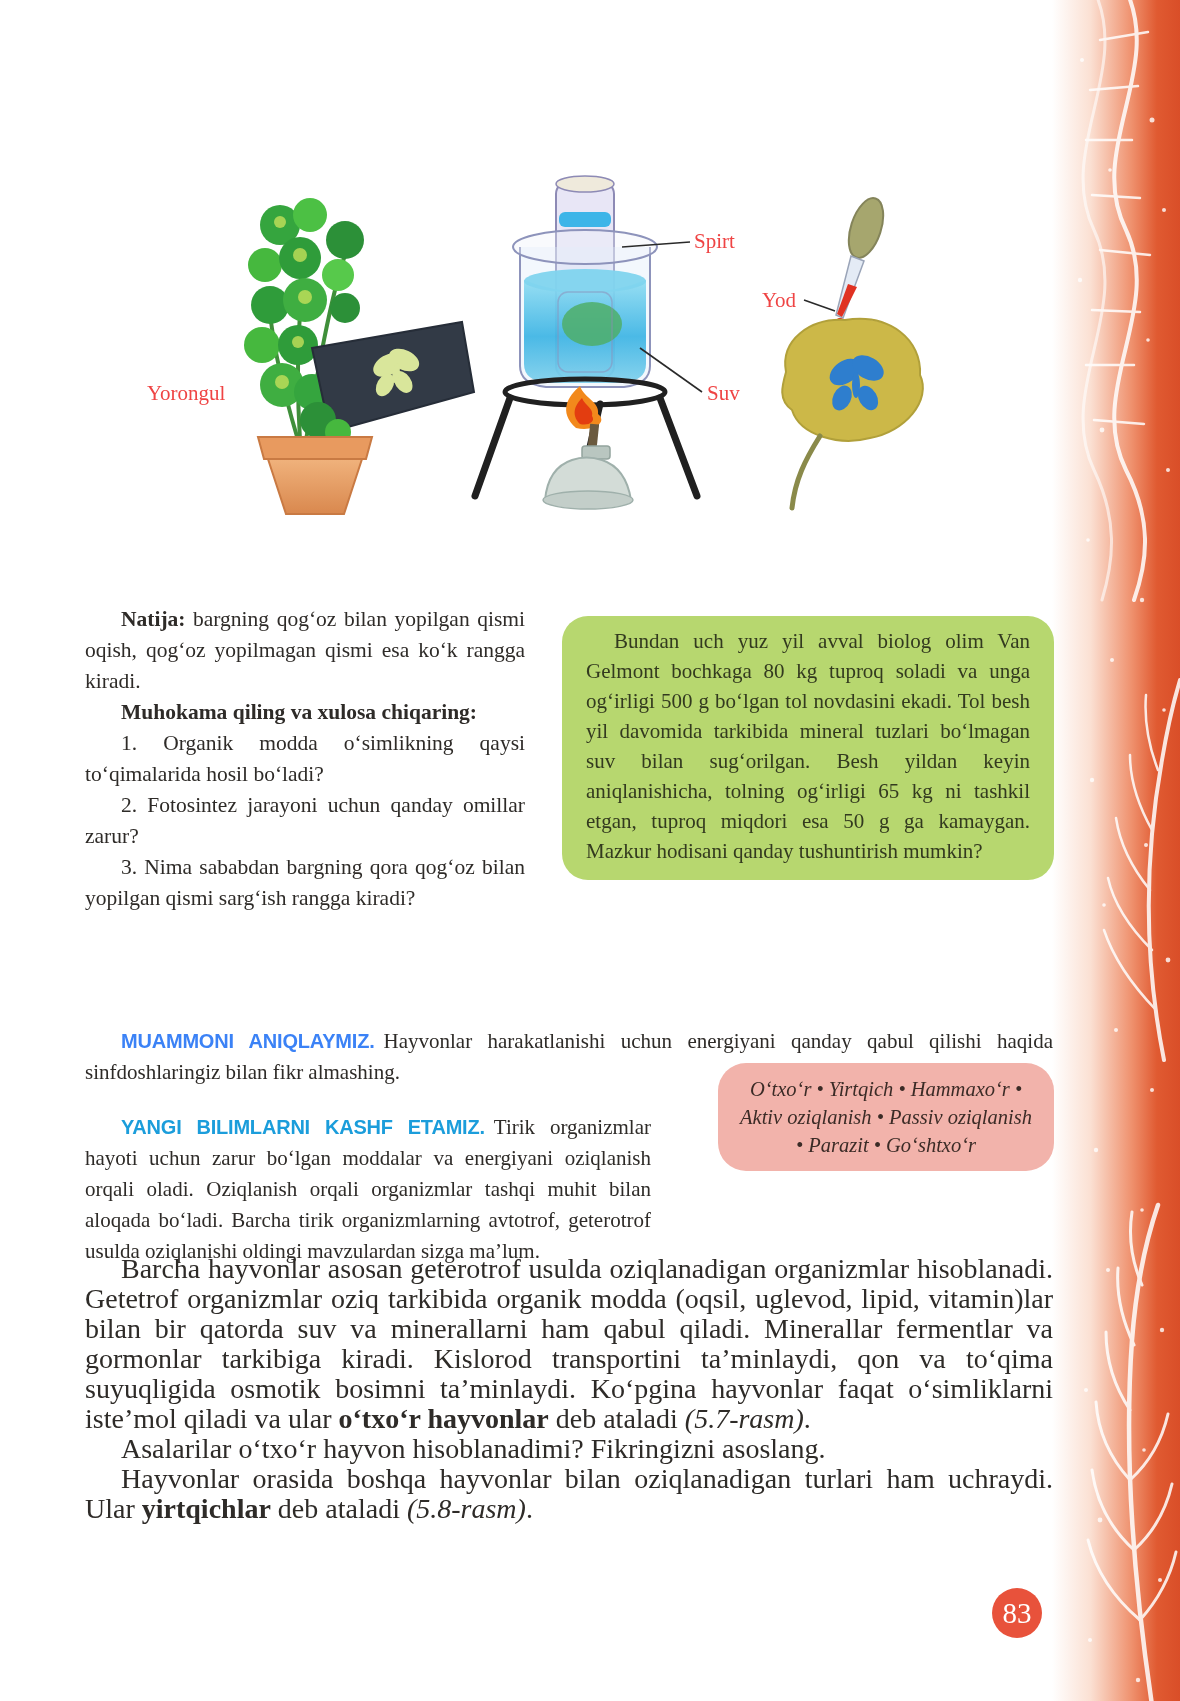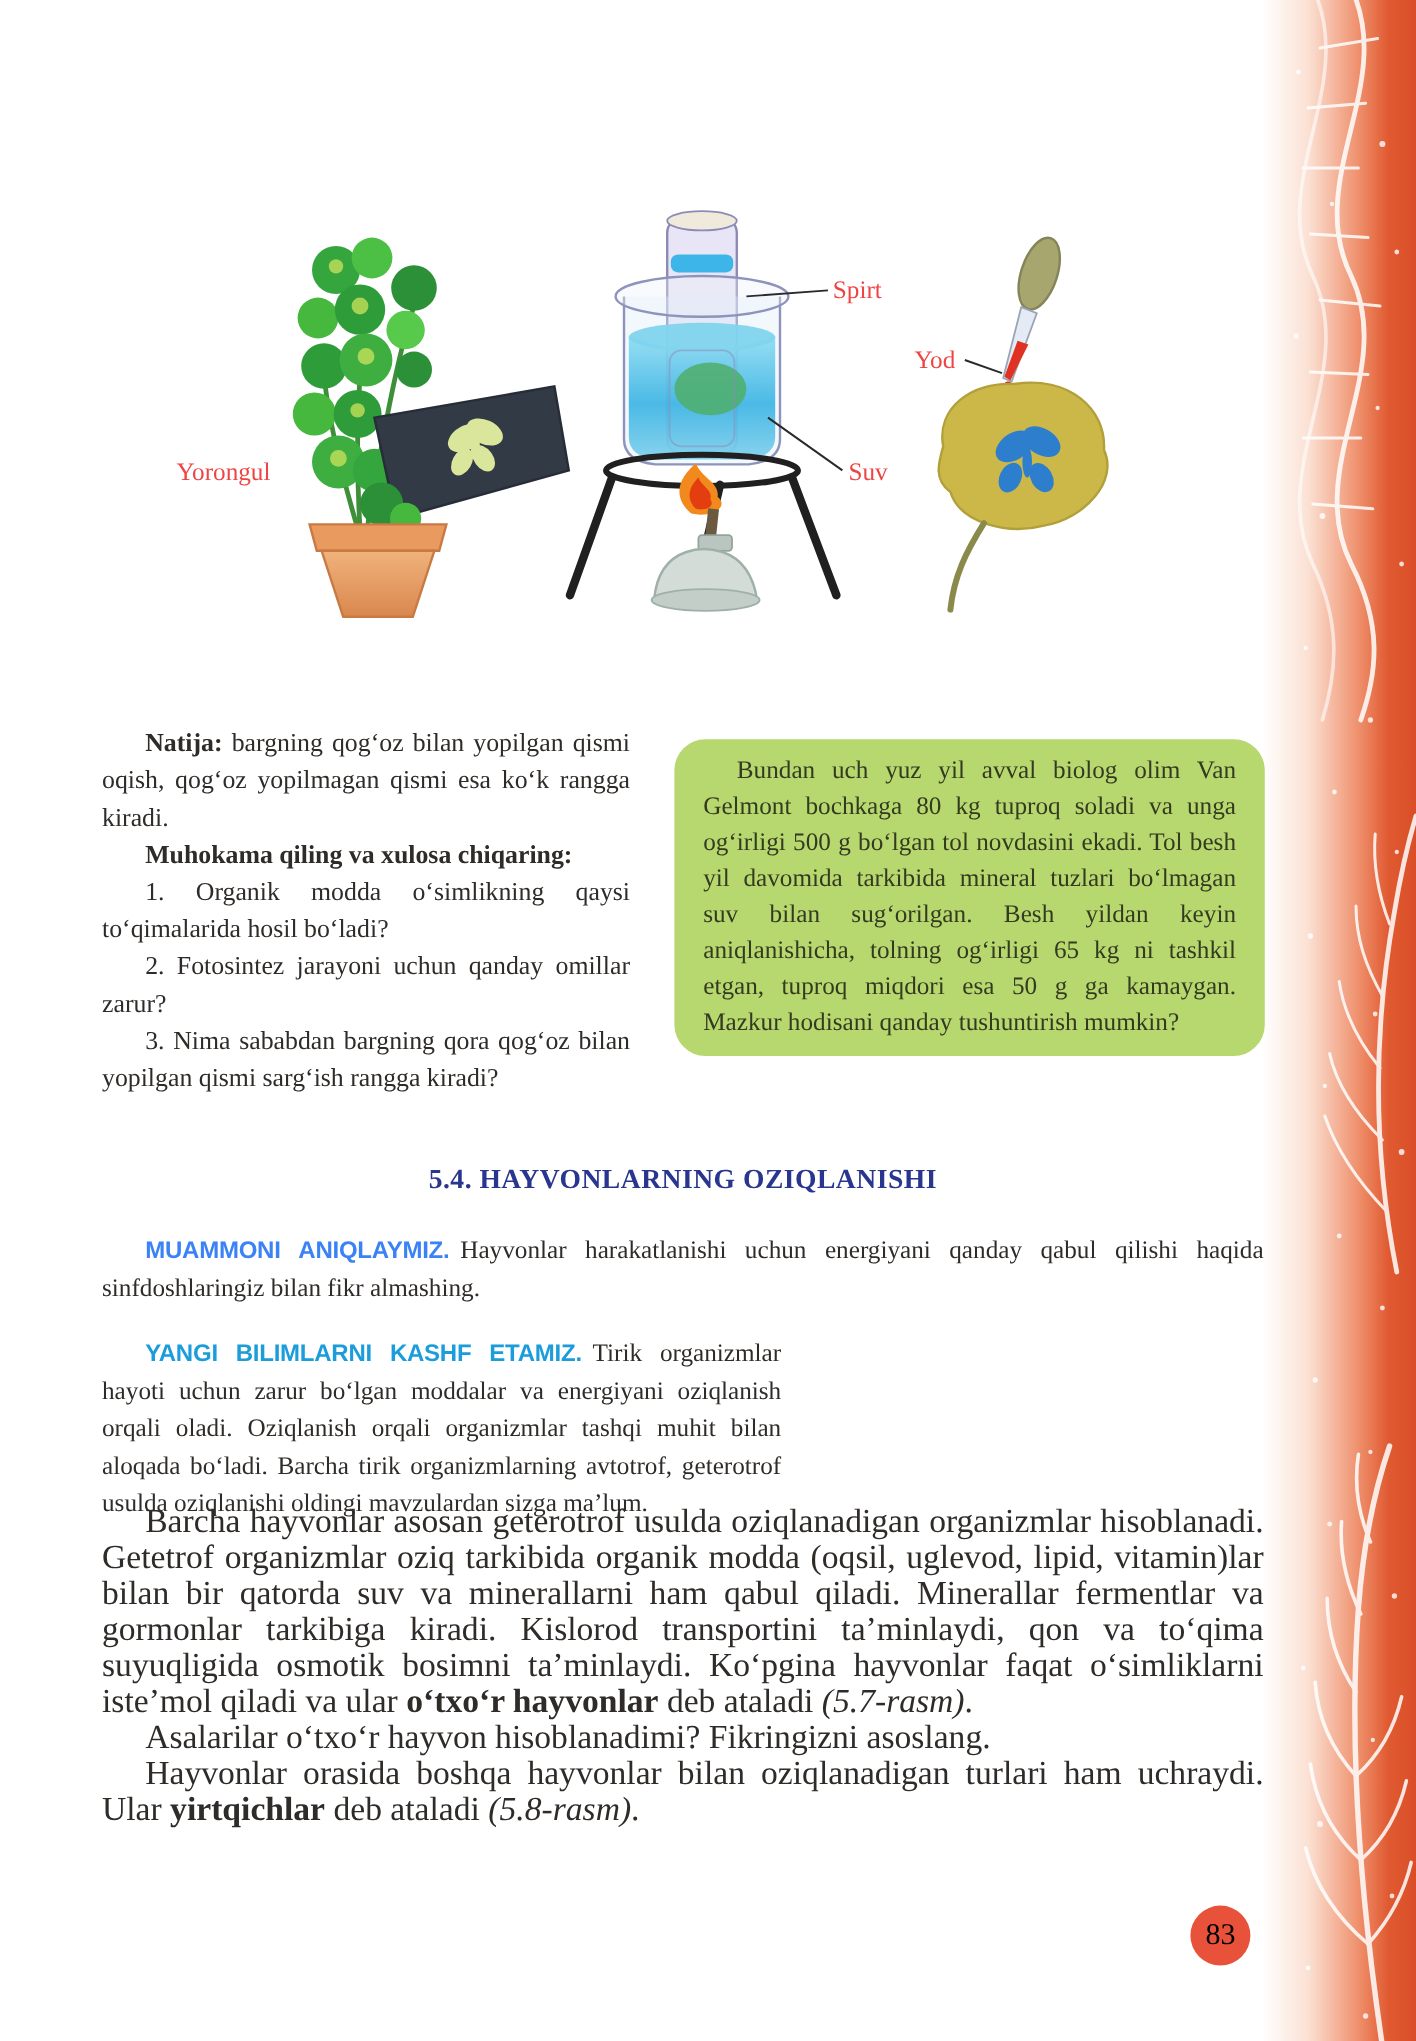--- a/index.html
+++ b/index.html
@@ -74,22 +74,22 @@
 
   .lower {
     position:absolute; left:85px; top:1254px; width:968px;
     font-size:28px; line-height:30px;
   }
   .lower p { margin:0; text-indent:36px; text-align:justify; }
   .lower .bee { }
 
   .page-circle {
     position:absolute; left:992px; top:1588px; width:50px; height:50px;
-    border-radius:50%; background:#e8523b; color:#000000;
-    font-size:25px; line-height:50px; text-align:center;
+    border-radius:50%; background:#e8523b; color:#ffffff;
+    font-size:29px; line-height:50px; text-align:center;
     font-family:"Liberation Serif", serif;
   }
 </style>
 </head>
 <body>
 
 <div class="page">
 
   <div class="side-band">
     <svg viewBox="0 0 128 1701" width="128" height="1701">
@@ -291,26 +291,28 @@
     <p><b class="bold-lead">Muhokama qiling va xulosa chiqaring:</b></p>
     <p>1. Organik modda oʻsimlikning qaysi toʻqimalarida hosil boʻladi?</p>
     <p>2. Fotosintez jarayoni uchun qanday omillar zarur?</p>
     <p>3. Nima sababdan bargning qora qogʻoz bilan yopilgan qismi sargʻish rangga kiradi?</p>
   </div>
 
   <div class="task-box">
     <p class="task-body">Bundan uch yuz yil avval biolog olim Van Gelmont bochkaga 80 kg tuproq soladi va unga ogʻirligi 500 g boʻlgan tol novdasini ekadi. Tol besh yil davomida tarkibida mineral tuzlari boʻlmagan suv bilan sugʻorilgan. Besh yildan keyin aniqlanishicha, tolning ogʻirligi 65 kg ni tashkil etgan, tuproq miqdori esa 50 g ga kamaygan. Mazkur hodisani qanday tushuntirish mumkin?</p>
   </div>
 
-  <h2 class="section-heading">5.4. HAYVONLARNING OZIQLANISHI</h2>
 
   <p class="muammoni">
     <span class="lead-green">MUAMMONI ANIQLAYMIZ.</span><span>Hayvonlar harakatlanishi uchun energiyani qanday qabul qilishi haqida sinfdoshlaringiz bilan fikr almashing.</span>
   </p>
 
+  <div class="terms-box">
+    <span>Oʻtxoʻr • Yirtqich • Hammaxoʻr • Aktiv oziqlanish • Passiv oziqlanish • Parazit • Goʻshtxoʻr</span>
+  </div>
 
   <p class="yangi">
     <span class="lead-blue">YANGI BILIMLARNI KASHF ETAMIZ.</span><span>Tirik organizmlar hayoti uchun zarur boʻlgan moddalar va energiyani oziqlanish orqali oladi. Oziqlanish orqali organizmlar tashqi muhit bilan aloqada boʻladi. Barcha tirik organizmlarning avtotrof, geterotrof usulda oziqlanishi oldingi mavzulardan sizga ma’lum.</span>
   </p>
 
   <div class="lower">
     <p><span>Barcha hayvonlar asosan geterotrof usulda oziqlanadigan organizmlar hisoblanadi. Getetrof organizmlar oziq tarkibida organik modda (oqsil, uglevod, lipid, vitamin)lar bilan bir qatorda suv va minerallarni ham qabul qiladi. Minerallar fermentlar va gormonlar tarkibiga kiradi. Kislorod transportini ta’minlaydi, qon va toʻqima suyuqligida osmotik bosimni ta’minlaydi. Koʻpgina hayvonlar faqat oʻsimliklarni iste’mol qiladi va ular </span><b>oʻtxoʻr hayvonlar</b><span> deb ataladi </span><i>(5.7-rasm)</i><span>.</span></p>
     <p class="bee">Asalarilar oʻtxoʻr hayvon hisoblanadimi? Fikringizni asoslang.</p>
     <p><span>Hayvonlar orasida boshqa hayvonlar bilan oziqlanadigan turlari ham uchraydi. Ular </span><b>yirtqichlar</b><span> deb ataladi </span><i>(5.8-rasm)</i><span>.</span></p>
   </div>

